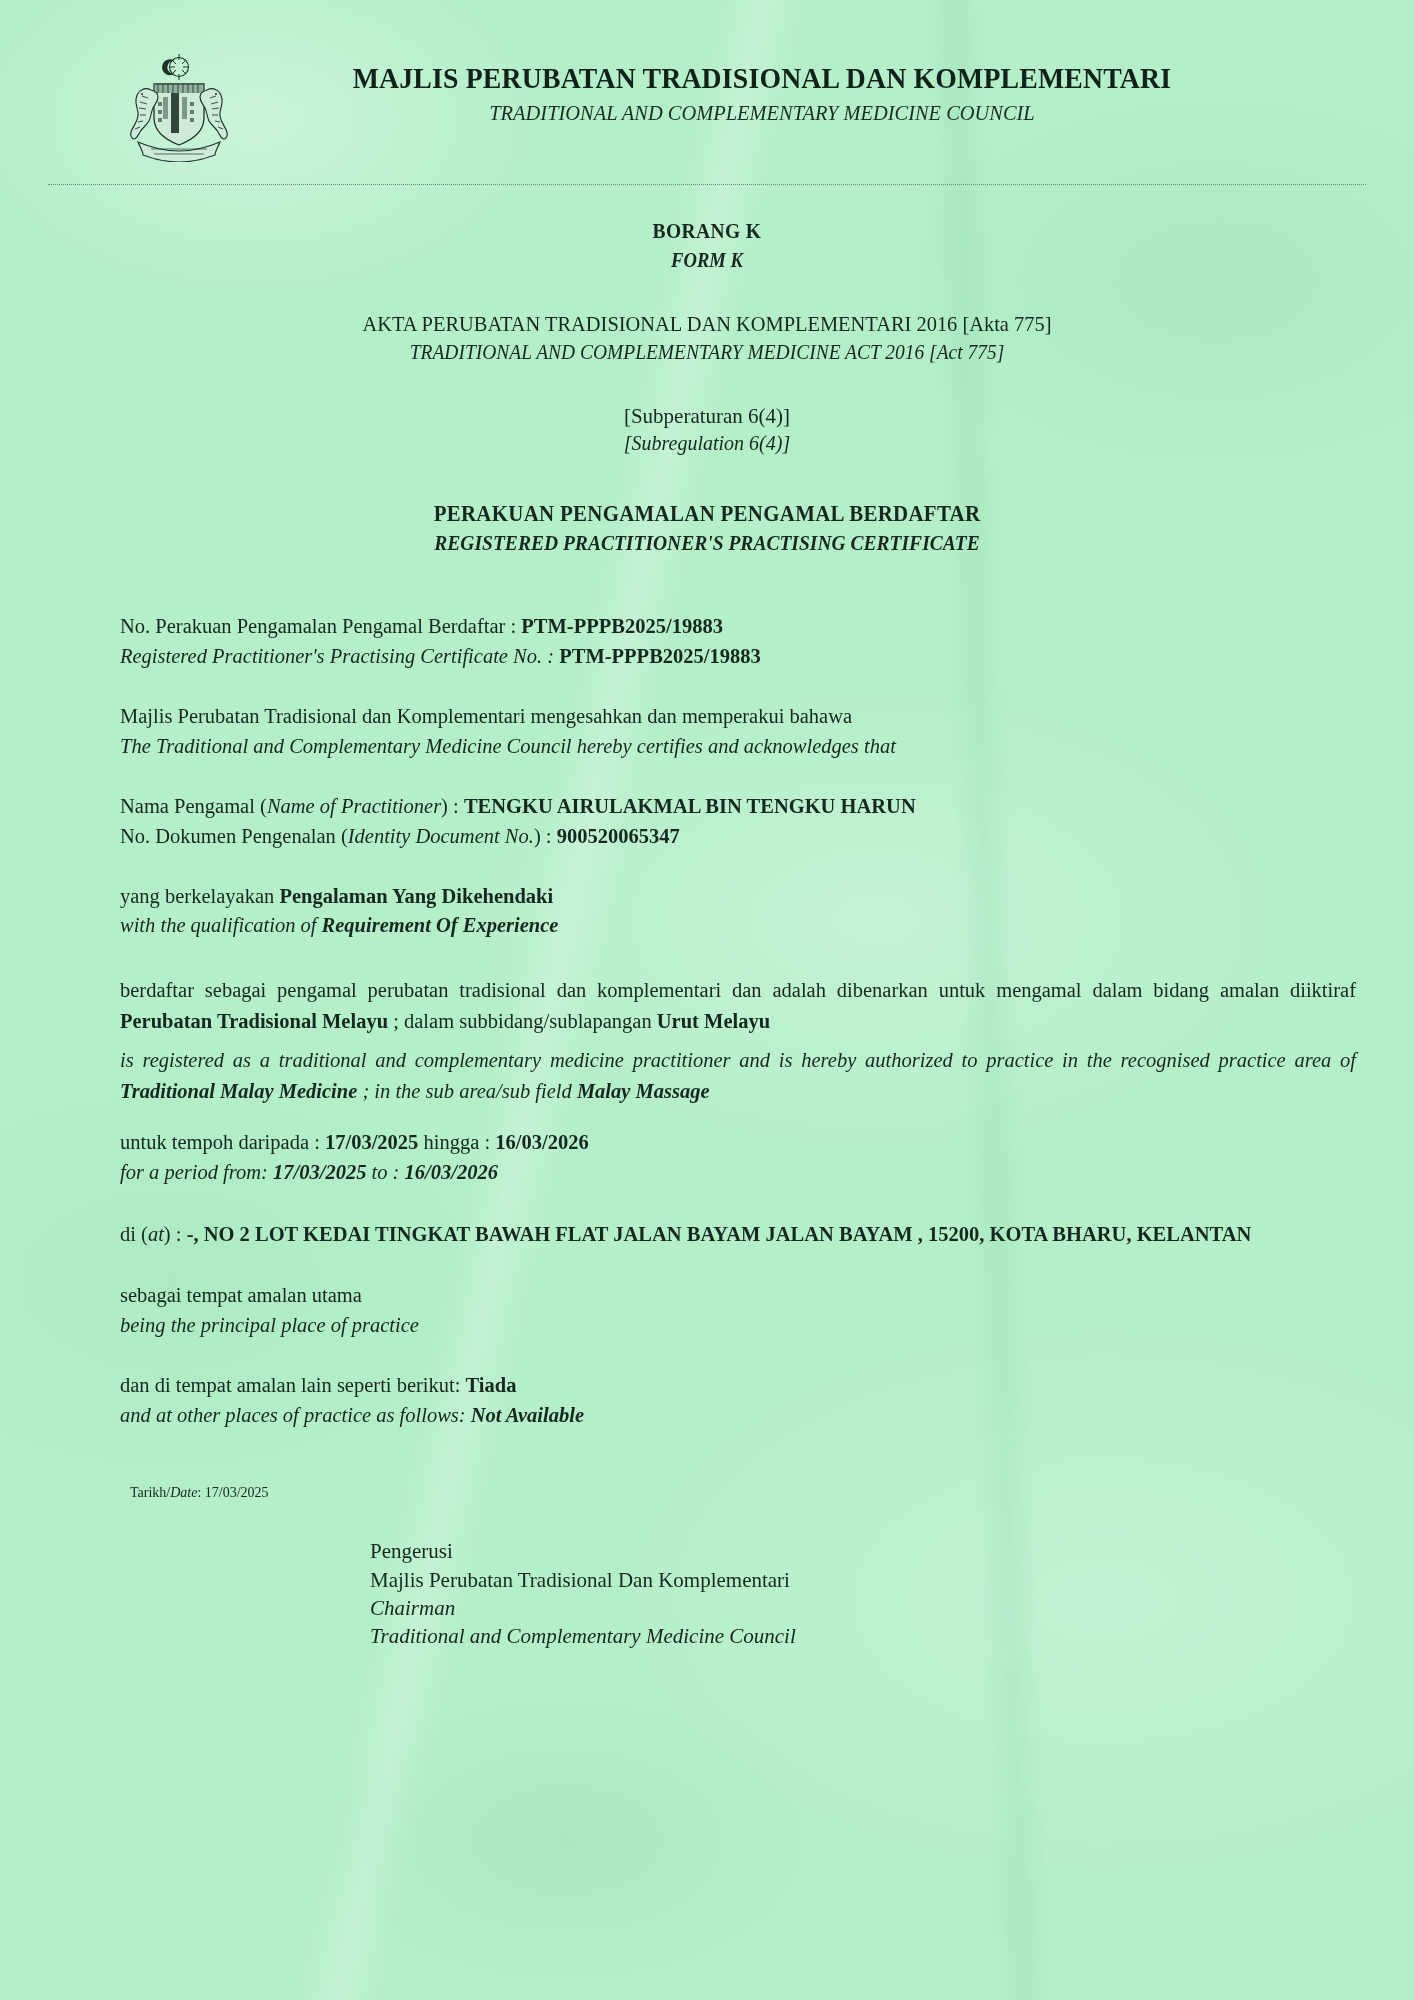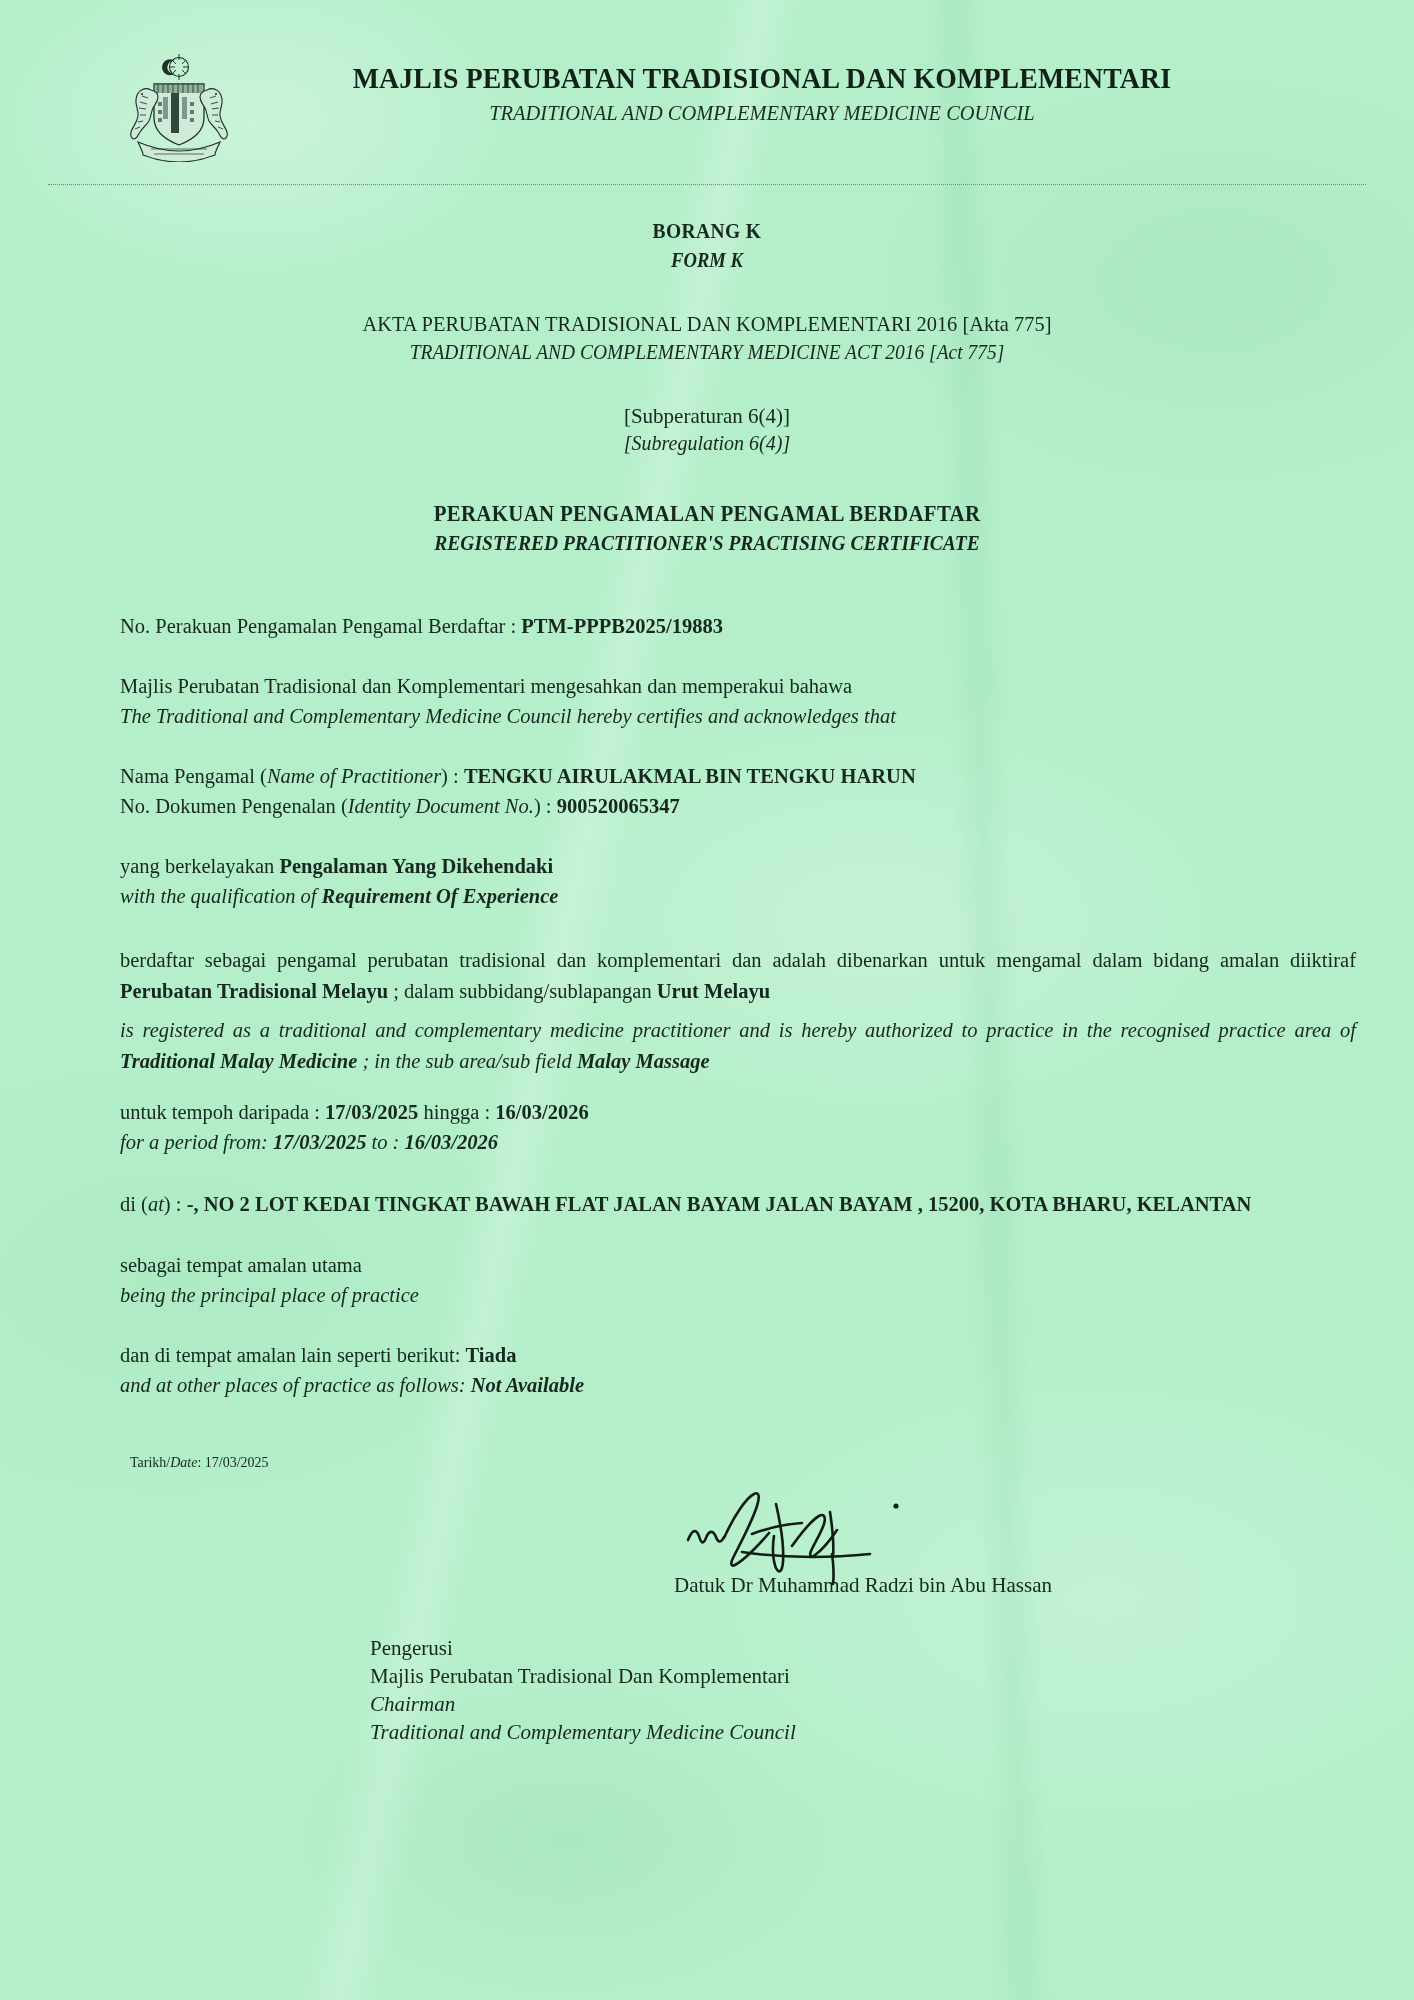--- a/index.html
+++ b/index.html
@@ -279,20 +279,23 @@
     <div class="cert-title-ms">PERAKUAN PENGAMALAN PENGAMAL BERDAFTAR</div>
     <div class="cert-title-en">REGISTERED PRACTITIONER'S PRACTISING CERTIFICATE</div>
   </div>
 
   <div class="body">
 
     <div class="blk" style="margin-top:56px;">
       <span class="ln">
         <span>No. Perakuan Pengamalan Pengamal Berdaftar : </span><span class="bd">PTM-PPPB2025/19883</span>
       </span>
+      <span class="ln">
+        <span class="it">Registered Practitioner's Practising Certificate No. : </span><span class="bd">PTM-PPPB2025/19883</span>
+      </span>
     </div>
 
     <div class="blk">
       <span class="ln">Majlis Perubatan Tradisional dan Komplementari mengesahkan dan memperakui bahawa</span>
       <span class="ln it">The Traditional and Complementary Medicine Council hereby certifies and acknowledges that</span>
     </div>
 
     <div class="blk">
       <span class="ln">
         <span>Nama Pengamal (</span><span class="it">Name of Practitioner</span><span>)  : </span><span class="bd">TENGKU AIRULAKMAL BIN TENGKU HARUN</span>
@@ -343,37 +346,20 @@
       </span>
       <span class="ln">
         <span class="it">and at other places of practice as follows: </span><span class="bdi">Not Available</span>
       </span>
     </div>
 
     <div class="date-line">
       <span>Tarikh</span><span>/</span><span class="it">Date</span><span>: </span><span>17/03/2025</span>
     </div>
 
-    <div class="sig-area">
-      <svg class="sig-svg" width="300" height="110" viewBox="0 0 300 110" aria-hidden="true">
-        <g fill="none" stroke="#101c16" stroke-width="2.6" stroke-linecap="round" stroke-linejoin="round">
-          <path d="M8 58 c4 -10 8 -12 11 -4 c2 7 4 9 7 2 c3 -8 7 -8 10 -1 c2 6 5 6 8 0"></path>
-          <path d="M44 56 c10 -22 22 -40 30 -44 c5 -3 6 3 3 12 c-5 16 -18 40 -24 52 c-3 6 -2 9 2 7 c8 -4 24 -20 34 -32"></path>
-          <path d="M72 52 c16 -6 34 -10 50 -11"></path>
-          <path d="M96 22 c6 26 8 44 7 58 c-1 10 -4 12 -7 6 c-3 -7 -4 -20 -2 -32"></path>
-          <path d="M112 64 c10 -14 20 -26 27 -30 c5 -3 7 1 5 8 c-3 9 -10 20 -13 27 c-2 5 0 7 4 4 c7 -5 16 -16 22 -25"></path>
-          <path d="M150 30 c3 20 4 34 3 45"></path>
-          <path d="M62 70 c40 6 88 6 128 2"></path>
-          <path d="M152 72 c2 14 2 22 1 30"></path>
-        </g>
-        <circle cx="216" cy="24" r="2.6" fill="#101c16"></circle>
-      </svg>
-      <div style="height:86px;"></div>
-      <div class="sig-name">Datuk Dr Muhammad Radzi bin Abu Hassan</div>
-    </div>
 
     <div class="sig-role">
       <span class="ln">Pengerusi</span>
       <span class="ln">Majlis Perubatan Tradisional Dan Komplementari</span>
       <span class="ln it">Chairman</span>
       <span class="ln it">Traditional and Complementary Medicine Council</span>
     </div>
 
   </div>
 </div>

